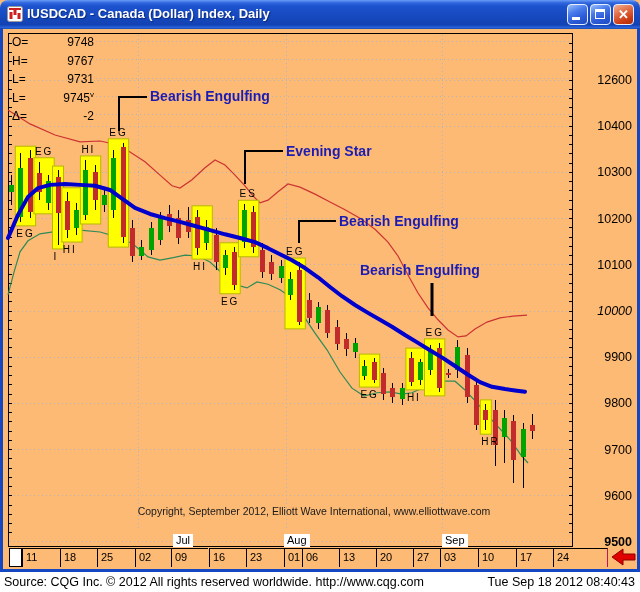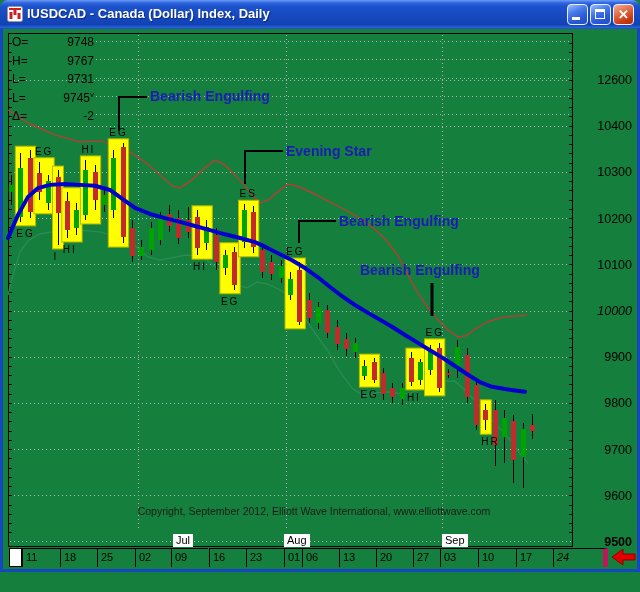--- a/index.html
+++ b/index.html
@@ -1,16 +1,16 @@
 <!DOCTYPE html>
 <html><head>
 <meta charset="utf-8">
 <style>
   html,body{margin:0;padding:0;background:#fff;}
-  #stage{position:relative;width:640px;height:592px;background:#15803d;overflow:hidden;
+  #stage{position:relative;width:640px;height:592px;background:#fdba74;overflow:hidden;
          font-family:"Liberation Sans",sans-serif;}
   
   #titlebar{position:absolute;left:0;top:0;width:640px;height:29px;
     background:linear-gradient(180deg,#6b9cf6 0%,#2f66de 10%,#1c52cd 22%,#1749c0 55%,#1242b2 85%,#2a64de 96%,#16479e 100%);
     border-radius:8px 8px 0 0;box-sizing:border-box;}
   #title-text{position:absolute;left:27px;top:6px;color:#fff;font-size:13px;font-weight:bold;
     text-shadow:1px 1px 1px #0a2a80;white-space:nowrap;}
   #title-icon{position:absolute;left:7px;top:6px;width:16px;height:16px;}
   .winbtn{position:absolute;top:4px;width:21px;height:21px;border:1px solid #e8f0ff;border-radius:4px;
     box-sizing:border-box;color:#fff;}
@@ -32,21 +32,21 @@
   .qlabel{display:inline-block;width:26px;}
   .qvalue{display:inline-block;width:56px;text-align:right;}
   .qvalue sup{font-size:8px;vertical-align:super;line-height:0;}
   
   .pricelabel{position:absolute;left:576px;width:56px;height:16px;line-height:16px;
     text-align:right;font-size:12.5px;color:#000;}
   #dateaxis{position:absolute;left:0;top:548px;height:20px;}
   .datecell{position:absolute;top:0;height:19px;box-sizing:border-box;
     border-top:1px solid #000;border-left:1px solid #000;font-size:11px;color:#000;
     padding:2px 0 0 3px;background:transparent;}
-  .datecell.last{border-right:5px solid #be185d;font-style:italic;}
+  .datecell.last{border-right:1px solid #be185d;}
   .datecell.first{border:1px solid #000;background:#fff;}
   .monthlabel{position:absolute;height:13px;line-height:13px;font-size:11px;color:#000;
     background:#fff;padding:0 3px;top:534px;}
   
   #copyright{position:absolute;left:114px;top:505px;width:400px;text-align:center;
     font-size:10.5px;color:#1a1a1a;}
   #statusbar{position:absolute;left:0;top:572px;width:640px;height:20px;background:#fff;
     font-size:12.5px;color:#000;}
   #status-left{position:absolute;left:4px;top:3px;white-space:nowrap;}
   #status-right{position:absolute;right:5px;top:3px;white-space:nowrap;}
@@ -424,13 +424,17 @@
       <div class="monthlabel" style="left: 284px;">Aug</div>
       <div class="monthlabel" style="left: 442px;">Sep</div>
     </div>
 
   <div id="copyright">Copyright, September 2012, Elliott Wave International, www.elliottwave.com</div>
 
   <svg id="scroll-arrow" width="26" height="20" viewBox="0 0 26 20">
     <polygon points="1,10 12,2 12,7 24,7 24,13 12,13 12,18" fill="#e00000" stroke="#8c0000" stroke-width="1"></polygon>
   </svg>
 
+  <div id="statusbar">
+    <span id="status-left">Source: CQG Inc. © 2012 All rights reserved worldwide. http://www.cqg.com</span>
+    <span id="status-right">Tue Sep 18 2012 08:40:43</span>
+  </div>
 </div>
 
 </body></html>

